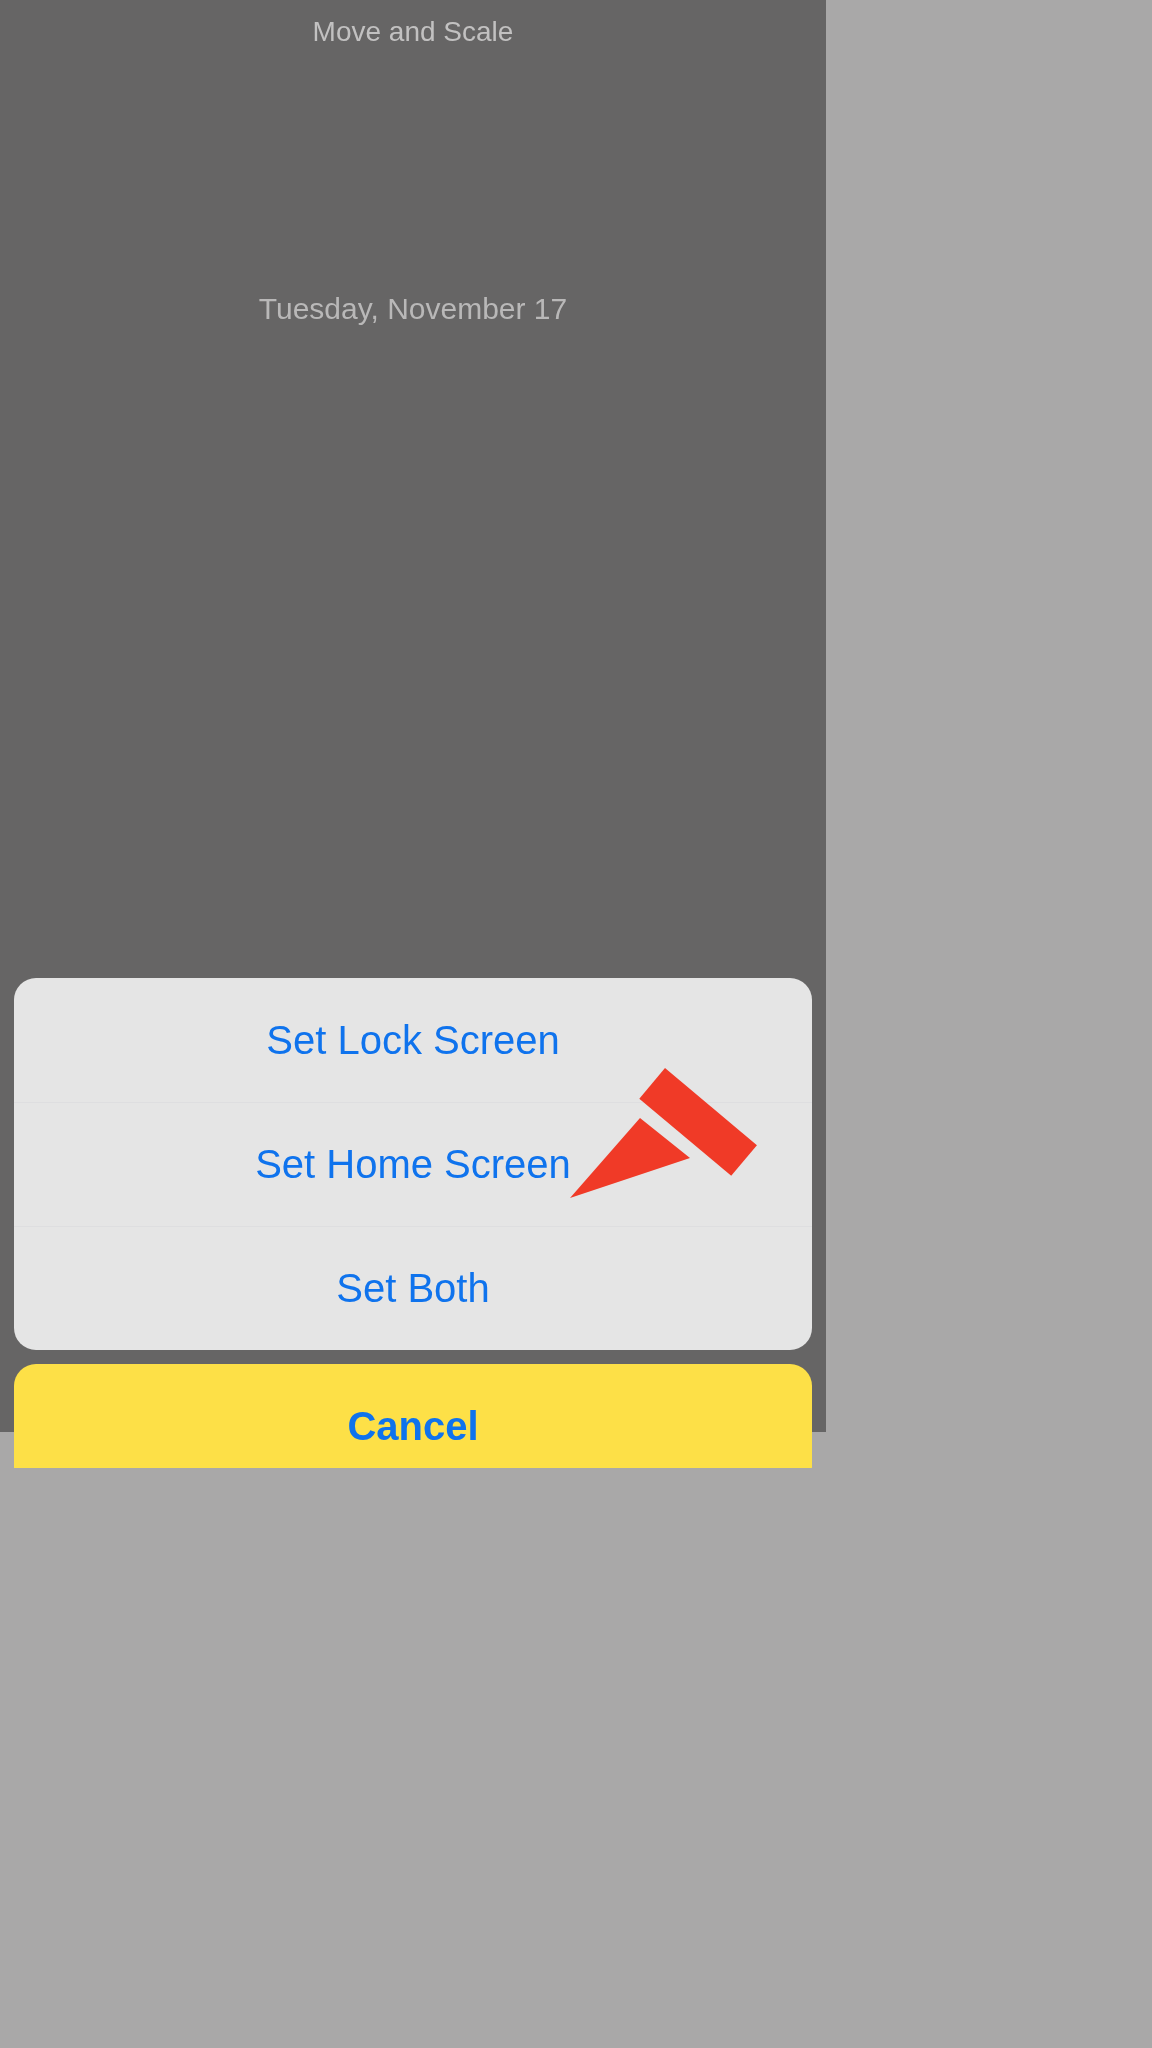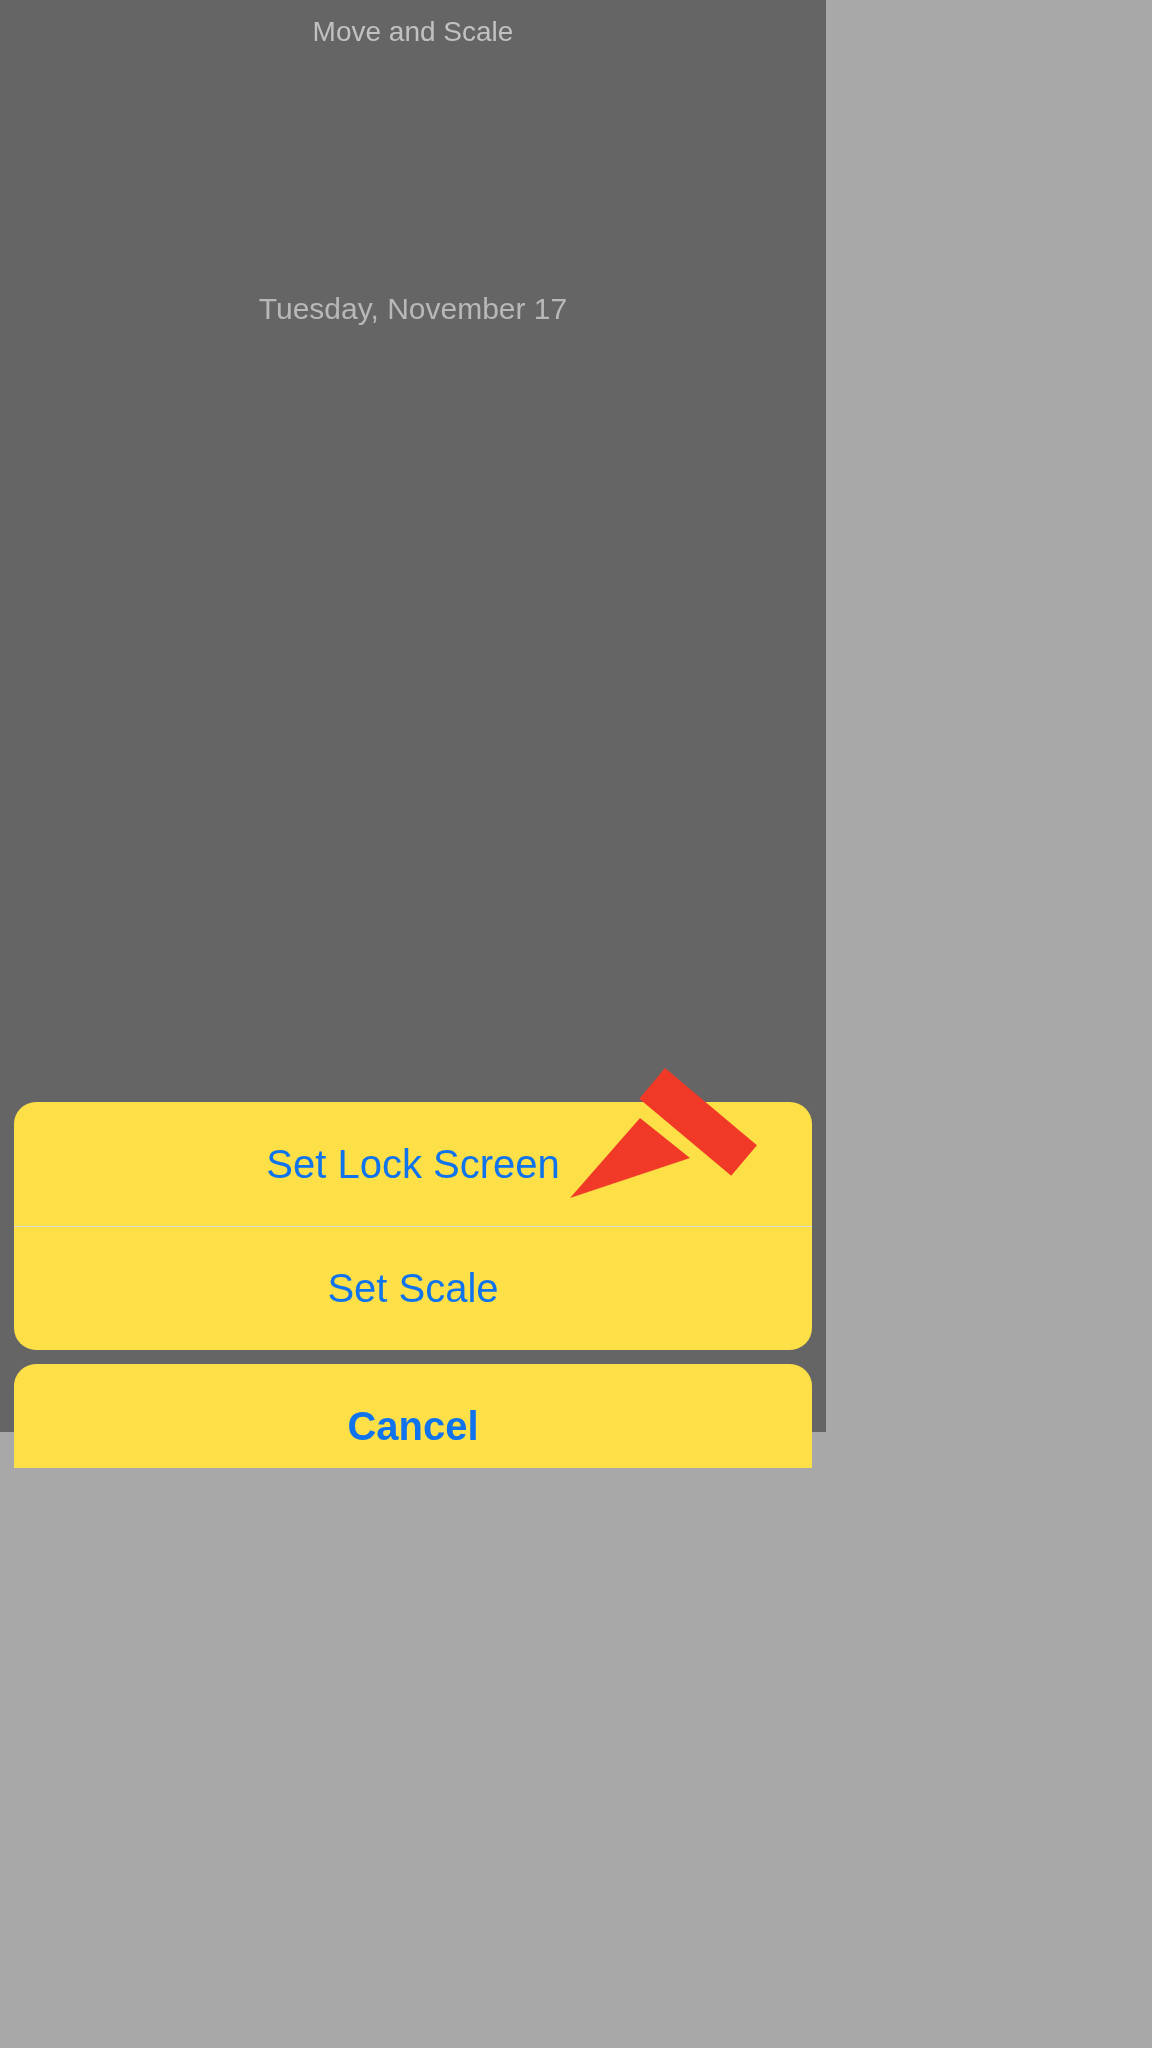--- a/index.html
+++ b/index.html
@@ -63,21 +63,21 @@
 
     
     .action-sheet-wrap {
       position: absolute;
       left: 14px;
       right: 14px;
       bottom: 0;
     }
 
     .option-group {
-      background: #fde047;
+      background: #e5e5e5;
       border-radius: 22px;
       overflow: hidden;
       margin-bottom: 14px;
     }
 
     .option-btn {
       height: 124px;
       display: flex;
       align-items: center;
       justify-content: center;
@@ -131,22 +131,23 @@
   <div class="date">Tuesday, November 17</div>
 
 </div>
 
 <div class="action-sheet-wrap">
 
   <div class="option-group">
 
     <div class="option-btn">Set Lock Screen</div>
 
+    <div class="option-btn">Set Home Screen</div>
 
-    <div class="option-btn">Set Scale</div>
+    <div class="option-btn">Set Both</div>
 
   </div>
 
   <div class="cancel-clip">
     <div class="cancel-group">
       <div class="cancel-btn">Cancel</div>
     </div>
   </div>
 
 </div>

